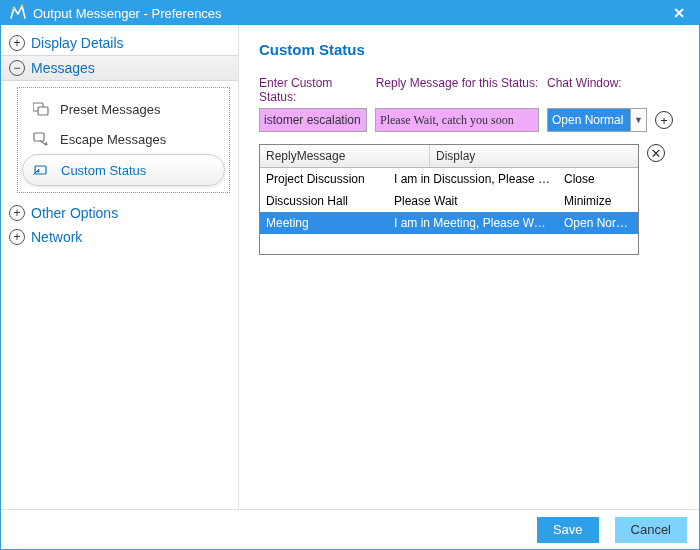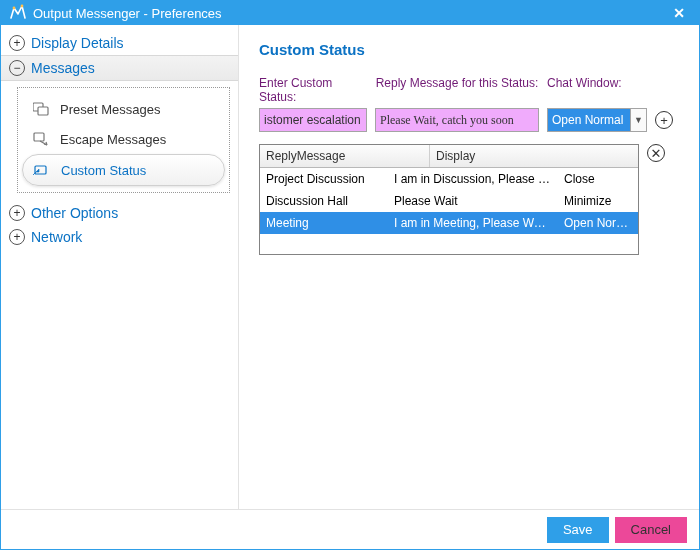--- a/index.html
+++ b/index.html
@@ -37,24 +37,24 @@
   .thead { display: flex; background: linear-gradient(#fdfdfd,#ececec); border-bottom: 1px solid #b8b8b8; }
   .th { padding: 4px 6px; color: #333; border-right: 1px solid #cfcfcf; }
   .th:last-child { border-right: none; }
   .col-status { width: 128px; }
   .col-reply { width: 170px; }
   .col-window { flex: 1; }
   .tbody { height: 86px; }
   .tr { display: flex; padding: 2px 0; cursor: pointer; justify-content: space-between; }
   .td { padding: 2px 6px; white-space: nowrap; overflow: hidden; text-overflow: ellipsis; }
   .tr.selected { background: #2f8fe6; color: #fff; }
-  .footer { height: 40px; border-top: 1px solid #e2e2e2; display: flex; align-items: center; justify-content: flex-end; padding: 0 12px; gap: 6px; }
+  .footer { height: 40px; border-top: 1px solid #e2e2e2; display: flex; align-items: center; justify-content: flex-end; padding: 0 12px; gap: 16px; }
   .btn { height: 26px; padding: 0 16px; border: none; font-family: inherit; font-size: 13px; cursor: pointer; }
   .btn-save { background: #2f9fe8; color: #fff; }
-  .btn-cancel { background: #ec4899; color: #333; }
+  .btn-cancel { background: #7dd3fc; color: #333; }
 </style>
 </head>
 <body>
 
 <div class="window">
 
   <div class="titlebar">
     <span class="app-icon">
       <svg width="18" height="18" viewBox="0 0 18 18">
           <path d="M2 14 L5 4 L9 10 L13 2 L16 14" stroke="#fff" stroke-width="1.6" fill="none" stroke-linecap="round" stroke-linejoin="round"></path>

